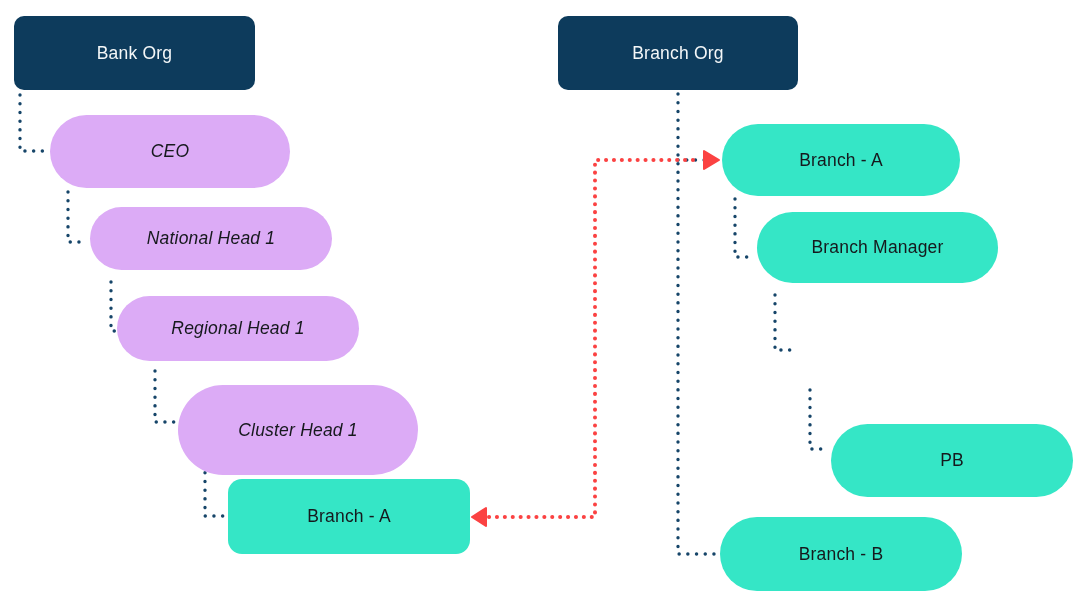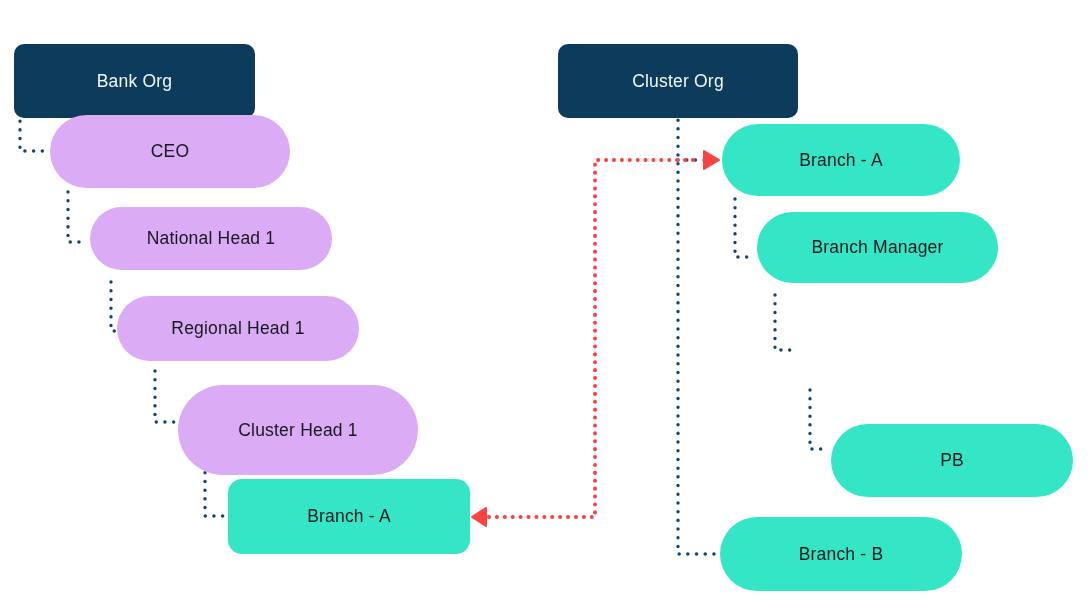--- a/index.html
+++ b/index.html
@@ -39,25 +39,25 @@
     font-size:17.5px;
     letter-spacing:.2px;
     color:var(--text-dark);
     cursor:default;
     z-index:2;
   }
   .node.root{
     background:var(--navy);
     color:var(--text-light);
     border-radius:10px;
-    margin-top:28px;
   }
   .node.pill-purple{
     background:var(--purple);
     border-radius:999px;
+    font-style:italic;
   }
   .node.pill-teal{
     background:var(--teal);
     border-radius:999px;
   }
   .node.rect-teal{
     background:var(--teal);
     border-radius:14px;
   }
   .dotted-navy{
@@ -112,21 +112,21 @@
   <div class="node pill-purple" style="left:50px;top:115px;width:240px;height:73px">CEO</div>
 
   <div class="node pill-purple" style="left:90px;top:207px;width:242px;height:63px">National Head 1</div>
 
   <div class="node pill-purple" style="left:117px;top:296px;width:242px;height:65px">Regional Head 1</div>
 
   <div class="node pill-purple" style="left:178px;top:385px;width:240px;height:90px">Cluster Head 1</div>
 
   <div class="node rect-teal" style="left:228px;top:479px;width:242px;height:75px">Branch - A</div>
 
-  <div class="node root" style="left:558px;top:16px;width:240px;height:74px">Cluster Org</div>
+  <div class="node root" style="left:558px;top:16px;width:240px;height:74px">Branch Org</div>
 
   <div class="node pill-teal" style="left:722px;top:124px;width:238px;height:72px">Branch - A</div>
 
   <div class="node pill-teal" style="left:757px;top:212px;width:241px;height:71px">Branch Manager</div>
 
 
   <div class="node pill-teal" style="left:831px;top:424px;width:242px;height:73px">PB</div>
 
   <div class="node pill-teal" style="left:720px;top:517px;width:242px;height:74px">Branch - B</div>
 

